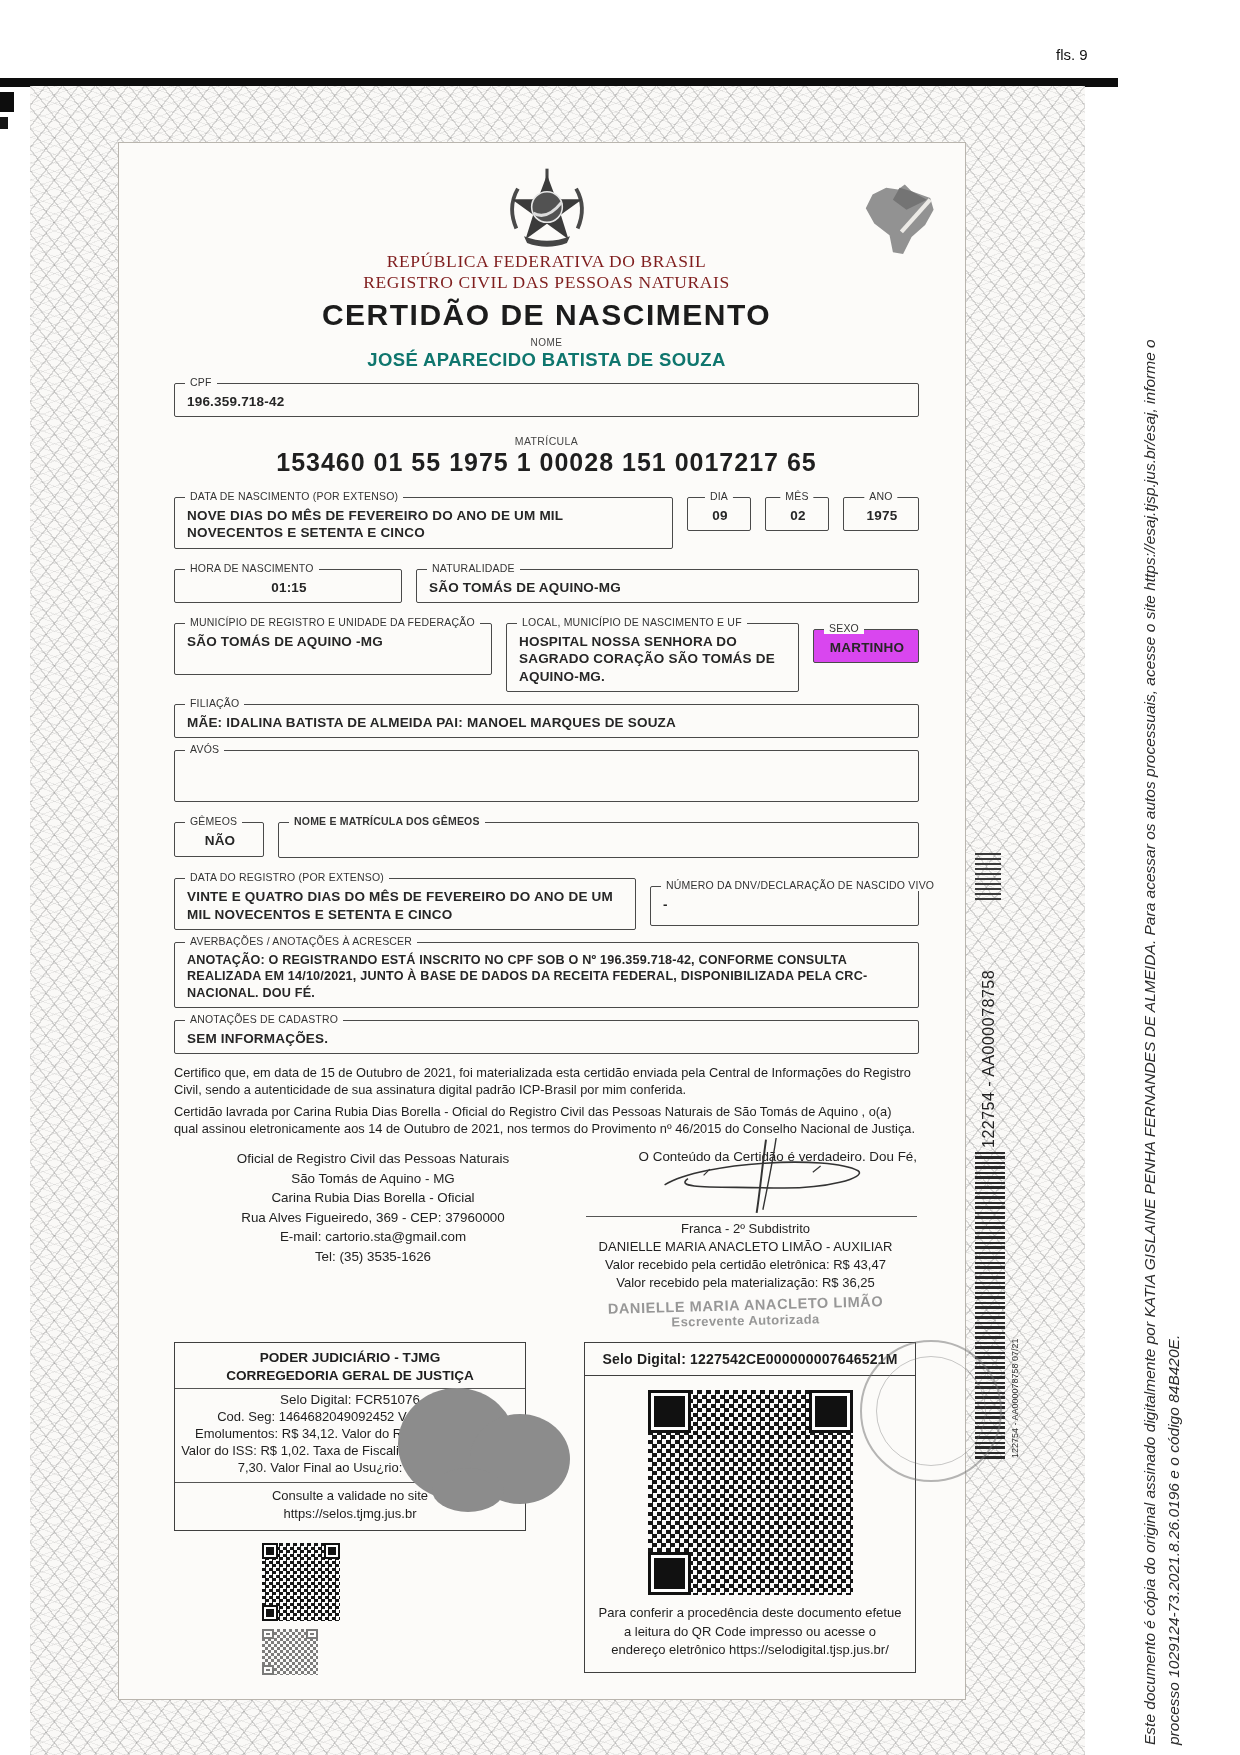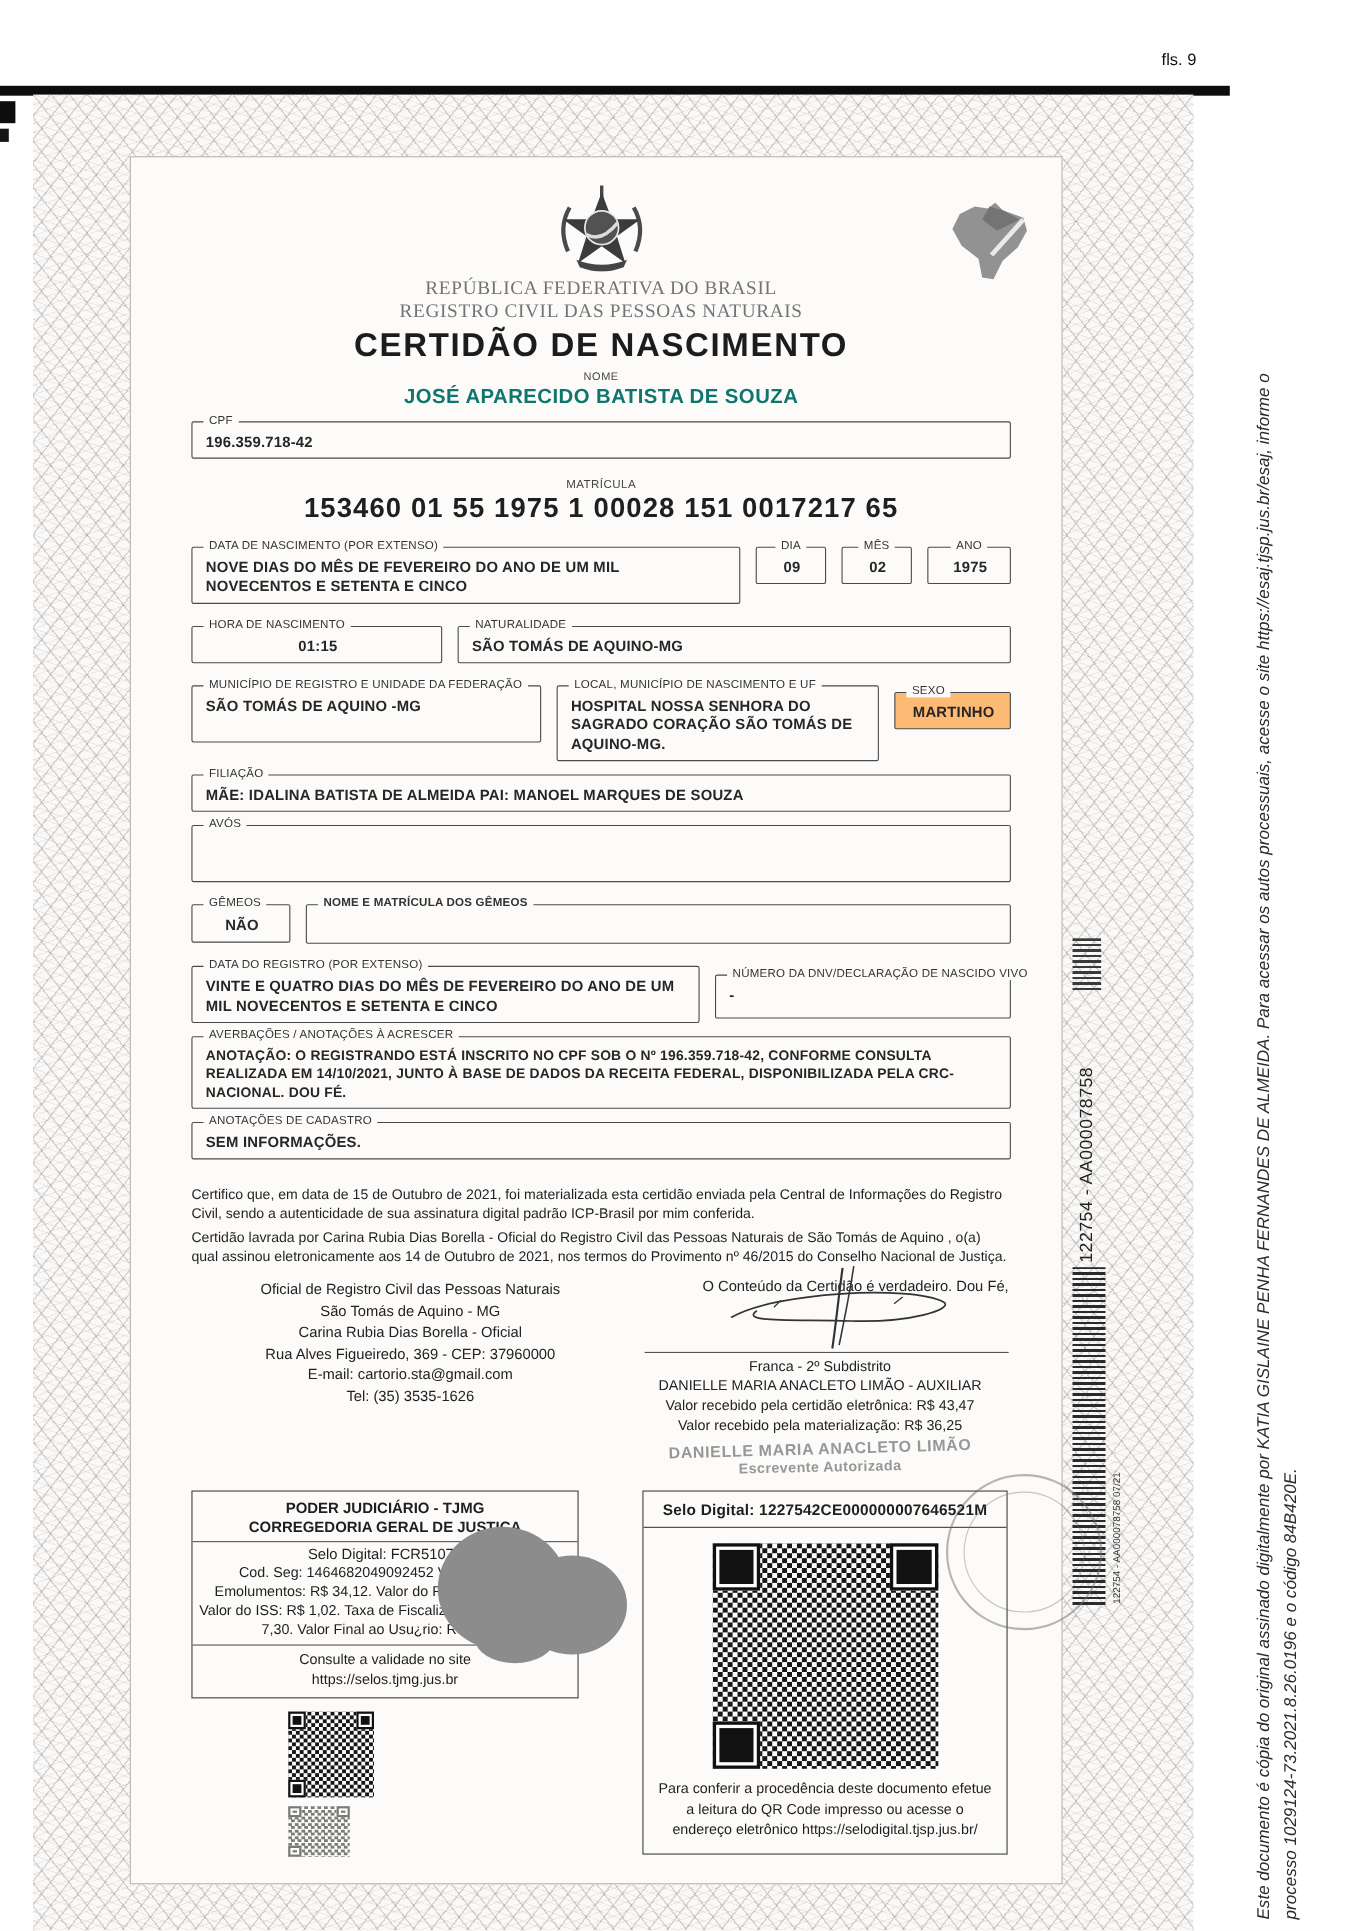--- a/index.html
+++ b/index.html
@@ -24,39 +24,39 @@
       repeating-linear-gradient(-20deg, rgba(130,130,130,.12) 0 1px, transparent 1px 8px);
   }
   
   .cert{
     position:absolute;left:88px;top:56px;width:848px;min-height:1480px;
     box-sizing:border-box;background:#fcfbf9;border:1px solid #b9b5ae;
     padding:24px 46px 24px 55px;
   }
   .emblem-row{display:flex;justify-content:center;align-items:flex-start;position:relative;height:84px;}
   .mapbr{position:absolute;right:-22px;top:14px;}
-  .h-serif{font-family:"Liberation Serif","DejaVu Serif",serif;font-size:17.5px;letter-spacing:.6px;text-align:center;color:#737373;line-height:1.22;}
+  .h-serif{font-family:"Liberation Serif","DejaVu Serif",serif;font-size:17.5px;letter-spacing:.6px;text-align:center;color:#7f1d1d;line-height:1.22;}
   .h-title{font-size:30px;font-weight:bold;letter-spacing:1.5px;text-align:center;color:#1c1c1c;margin-top:4px;}
   .nome-label{font-size:10px;text-align:center;color:#444;margin-top:5px;letter-spacing:.5px;}
   .person-name{font-size:18.5px;font-weight:bold;text-align:center;color:#0f766e;letter-spacing:.4px;margin-top:1px;}
   
   .fs{position:relative;border:1.6px solid #4a4a4a;border-radius:2px;padding:9px 10px 6px 12px;margin-top:12px;box-sizing:border-box;}
   .flabel{position:absolute;top:-8px;left:10px;font-size:10.5px;color:#333;background:#fcfbf9;padding:0 5px;letter-spacing:.2px;white-space:nowrap;}
   .flabel.center{left:50%;transform:translateX(-50%);}
   .fvalue{font-weight:bold;font-size:13.5px;color:#262626;letter-spacing:.2px;line-height:1.28;}
   .fvalue.small{font-size:12.6px;}
   .row{display:flex;gap:14px;align-items:flex-start;margin-top:12px;}
   .row .fs{margin-top:8px;}
   .center-val{text-align:center;}
   .matricula{text-align:center;margin-top:18px;}
   .matricula .mlabel{font-size:10.5px;color:#444;letter-spacing:.4px;}
   .matricula .mnum{font-size:25px;font-weight:bold;color:#1f1f1f;letter-spacing:1px;margin-top:1px;}
-  .sexbox{background:#fdba74;}
-  
-  .para{font-size:12.8px;color:#1f1f1f;line-height:1.32;margin-top:24px;text-align:left;}
+  .sexbox{background:#d946ef;}
+  
+  .para{font-size:12.8px;color:#1f1f1f;line-height:1.32;margin-top:11px;text-align:left;}
   
   .twocol{display:flex;margin-top:12px;}
   .regcol{width:398px;text-align:center;font-size:13.4px;line-height:1.45;color:#222;}
   .attcol{flex:1;position:relative;text-align:center;font-size:13px;color:#222;}
   .truth{ text-align:right;font-size:13.4px;padding-right:2px;}
   .sigwrap{position:relative;height:52px;}
   .sigwrap svg{position:absolute;right:8px;top:-26px;}
   .sigline{border-top:1.4px solid #555;margin:0 2px 3px 14px;}
   .att-line{line-height:1.38;}
   .stamp{color:#8d8d8d;font-weight:bold;transform:rotate(-1.6deg);font-size:14.5px;letter-spacing:.6px;margin-top:5px;opacity:.9;}

